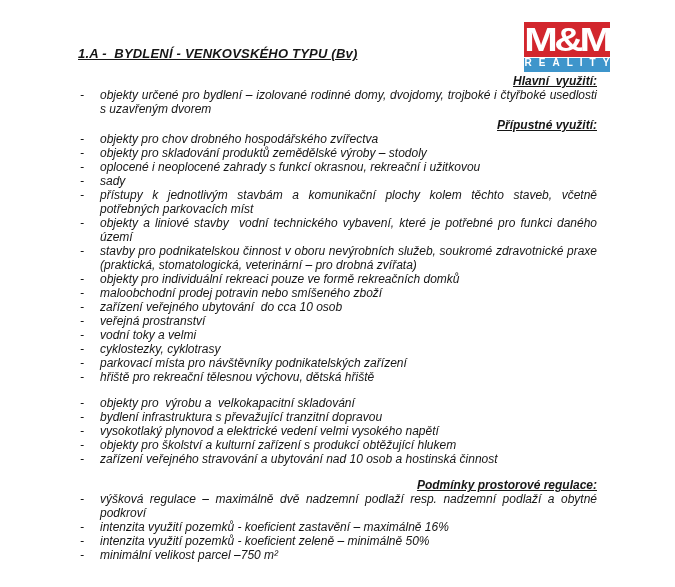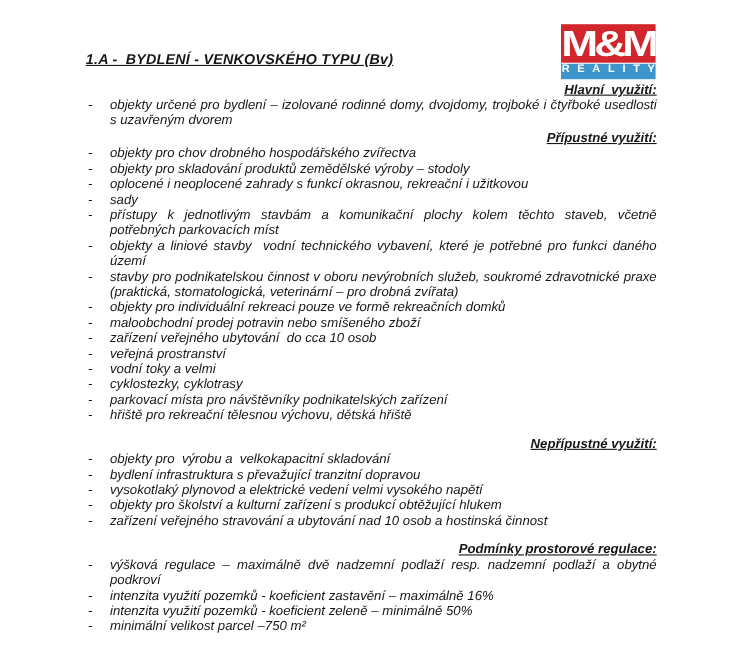--- a/index.html
+++ b/index.html
@@ -51,21 +51,21 @@
   }
   .li .txt {
     flex: 1 1 auto;
     text-align: justify;
     white-space: pre-wrap;
   }
   
   .logo {
     position: absolute;
     top: 22px;
-    left: 510px;
+    left: 524px;
     width: 86px;
     font-style: normal;
   }
   .logo-mm-box {
     height: 35px;
     background: #d2262d;
     display: flex;
     align-items: center;
     justify-content: center;
     overflow: hidden;
@@ -179,21 +179,20 @@
           <div class="li">
             <span class="dash">-</span>
             <span class="txt">parkovací místa pro návštěvníky podnikatelských zařízení</span>
           </div>
           <div class="li">
             <span class="dash">-</span>
             <span class="txt">hřiště pro rekreační tělesnou výchovu, dětská hřiště</span>
           </div>
         </section>
         <section class="section">
-          <div class="section-heading">Nepřípustné využití:</div>
           <div class="li">
             <span class="dash">-</span>
             <span class="txt">objekty pro  výrobu a  velkokapacitní skladování</span>
           </div>
           <div class="li">
             <span class="dash">-</span>
             <span class="txt">bydlení infrastruktura s převažující tranzitní dopravou</span>
           </div>
           <div class="li">
             <span class="dash">-</span>

